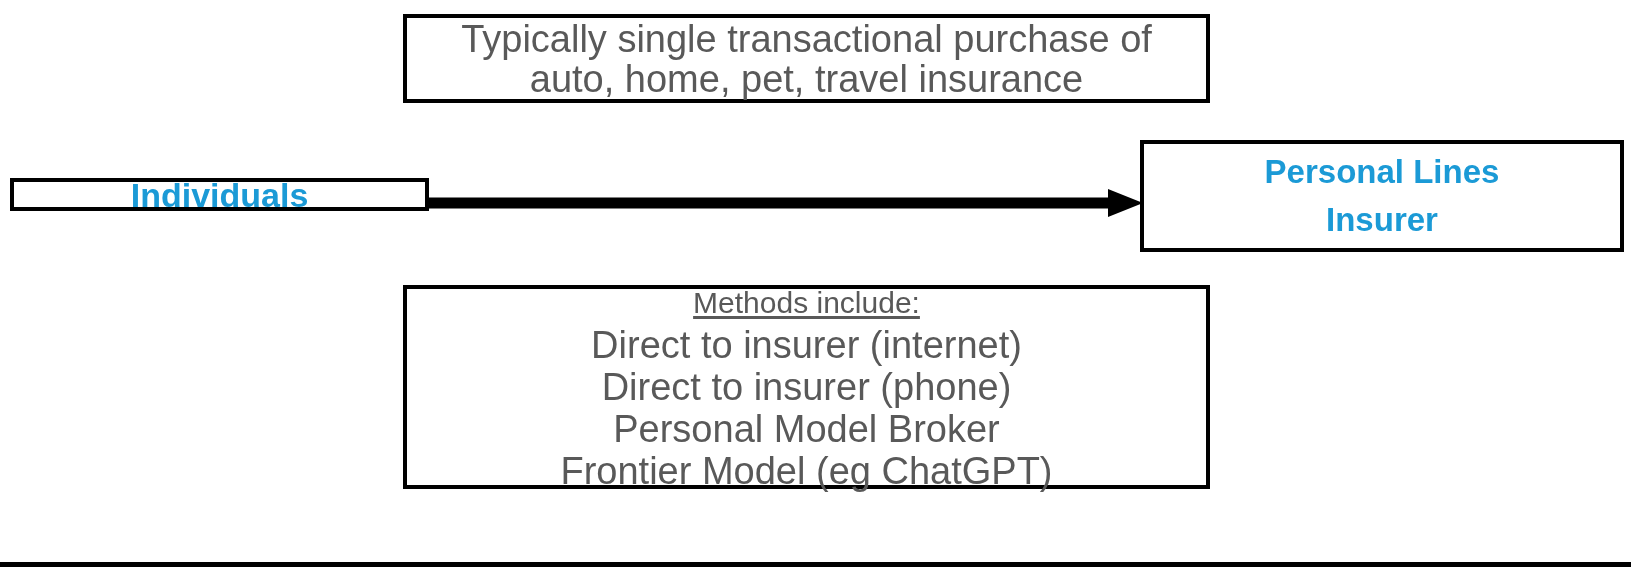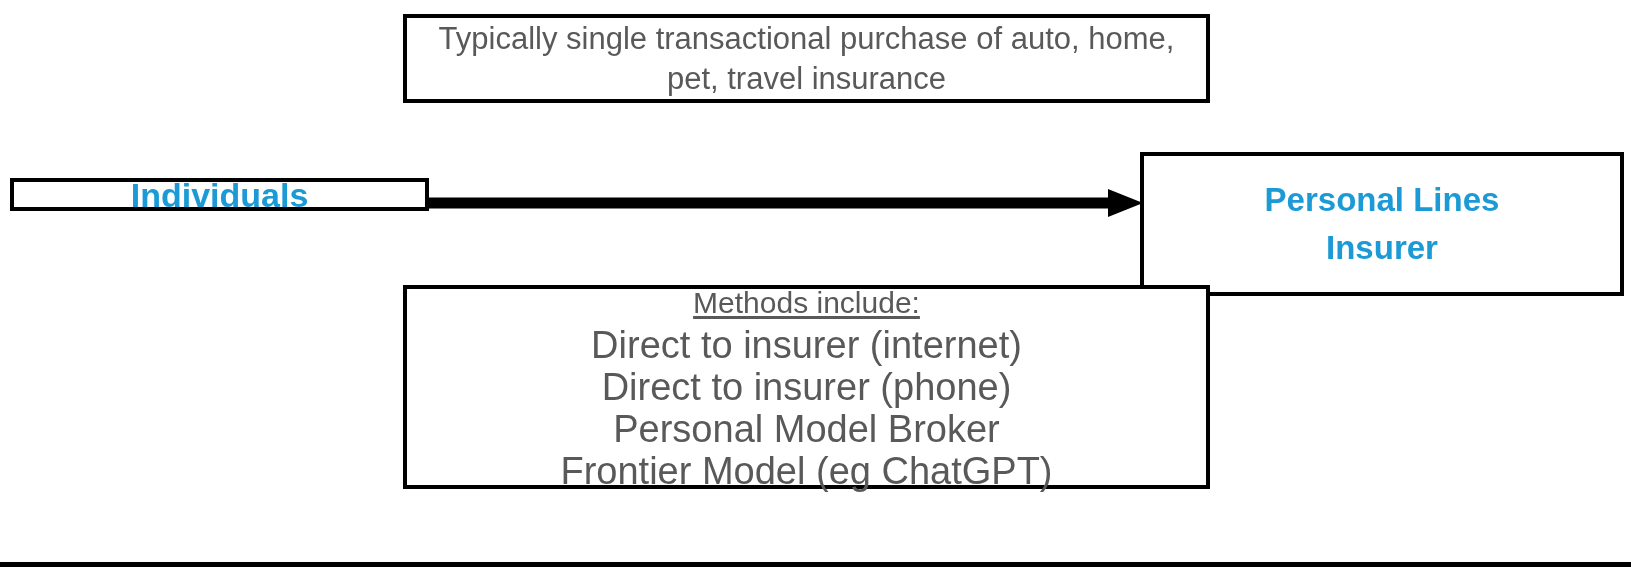--- a/index.html
+++ b/index.html
@@ -32,21 +32,21 @@
 
   
   #note-box {
     left: 403px;
     top: 14px;
     width: 807px;
     height: 89px;
   }
   .note-text {
     color: #595959;
-    font-size: 31px;
+    font-size: 38px;
     line-height: 40px;
     font-weight: 400;
     padding: 16px 14px;
     white-space: pre-line;
   }
 
   
   #individuals-box {
     left: 10px;
     top: 178px;
@@ -57,23 +57,23 @@
     color: #1B9AD6;
     font-weight: bold;
     font-size: 34px;
     line-height: 40px;
     white-space: pre-line;
   }
 
   
   #insurer-box {
     left: 1140px;
-    top: 152px;
+    top: 140px;
     width: 484px;
-    height: 144px;
+    height: 112px;
   }
   #insurer-box .entity-text {
     font-size: 33px;
     line-height: 48px;
   }
 
   
   #flow-arrow {
     position: absolute;
     left: 428px;

